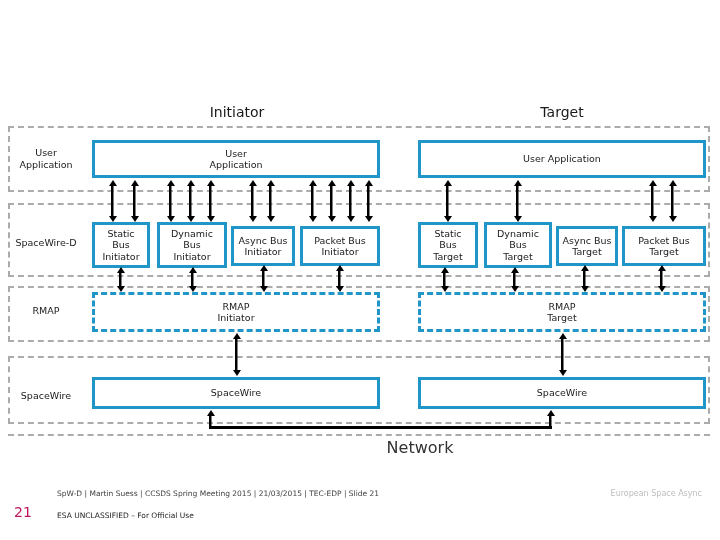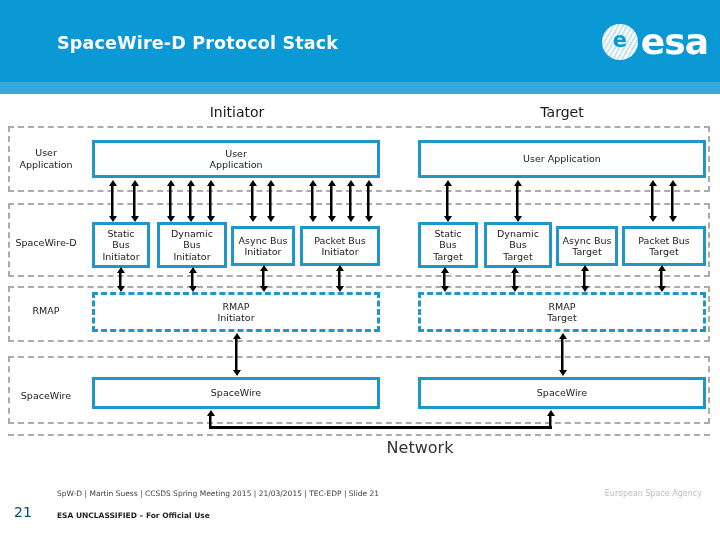--- a/index.html
+++ b/index.html
@@ -43,39 +43,30 @@
   
   .uparrow{position:absolute;width:9px;
            background:linear-gradient(#000,#000) no-repeat center bottom / 2.5px calc(100% - 5px);}
   .uparrow::before{top:0;border-bottom:6.5px solid #000;}
   .hline{position:absolute;height:2.5px;background:#000;}
 
   .netline{position:absolute;left:8px;top:434px;width:702px;border-top:2px dashed #ababab;}
   .netlabel{position:absolute;left:360px;top:438px;width:120px;text-align:center;font-size:16px;color:#333333;}
 
   
-  .page-num{position:absolute;left:14px;top:504px;font-size:14px;color:#0c4a6e;text-align:center;}
+  .page-num{position:absolute;left:14px;top:504px;font-size:14px;color:#be185d;text-align:center;}
   .meta{position:absolute;left:57px;top:489px;font-size:7.5px;color:#3d3d3d;}
-  .classif{position:absolute;left:57px;top:511px;font-size:7.5px;font-weight:bold;color:#222222;}
+  .classif{position:absolute;left:57px;top:511px;font-size:7.5px;font-weight:normal;color:#222222;}
   .agency{position:absolute;right:18px;top:489px;font-size:8px;color:#bdbdbd;}
 </style>
 </head>
 <body>
 
 <div class="slide">
 
-  <div class="header">
-    <div class="title">SpaceWire-D Protocol Stack</div>
-    <div class="esa-logo">
-      <div class="globe">
-        <span class="globe-e">e</span>
-      </div>
-      <div class="esa-word">esa</div>
-    </div>
-  </div>
 
   <div class="colhead" style="left:177px;">Initiator</div>
   <div class="colhead" style="left:502px;">Target</div>
 
   <div class="band" style="top:126px;height:66px;"></div>
   <div class="band" style="top:203px;height:74px;"></div>
   <div class="band" style="top:286px;height:56px;"></div>
   <div class="band" style="top:356px;height:68px;"></div>
 
   <div class="rowlabel" style="top:147px;">User
@@ -148,15 +139,15 @@
   <div class="uparrow" style="left:206px;top:410px;height:18px;"></div>
   <div class="uparrow" style="left:546px;top:410px;height:18px;"></div>
   <div class="hline" style="left:209px;top:426px;width:343px;"></div>
 
   <div class="netline"></div>
   <div class="netlabel">Network</div>
 
   <div class="page-num">21</div>
   <div class="meta">SpW-D | Martin Suess | CCSDS Spring Meeting 2015 | 21/03/2015 | TEC-EDP | Slide  21</div>
   <div class="classif">ESA UNCLASSIFIED – For Official Use</div>
-  <div class="agency">European Space Agency</div>
+  <div class="agency">European Space Async</div>
 
 </div>
 
 </body></html>

